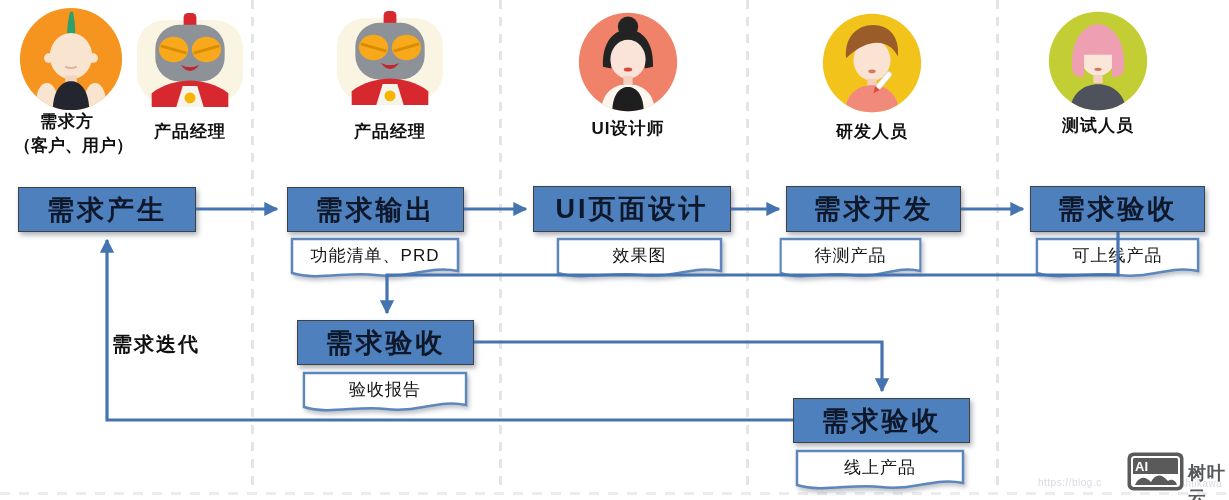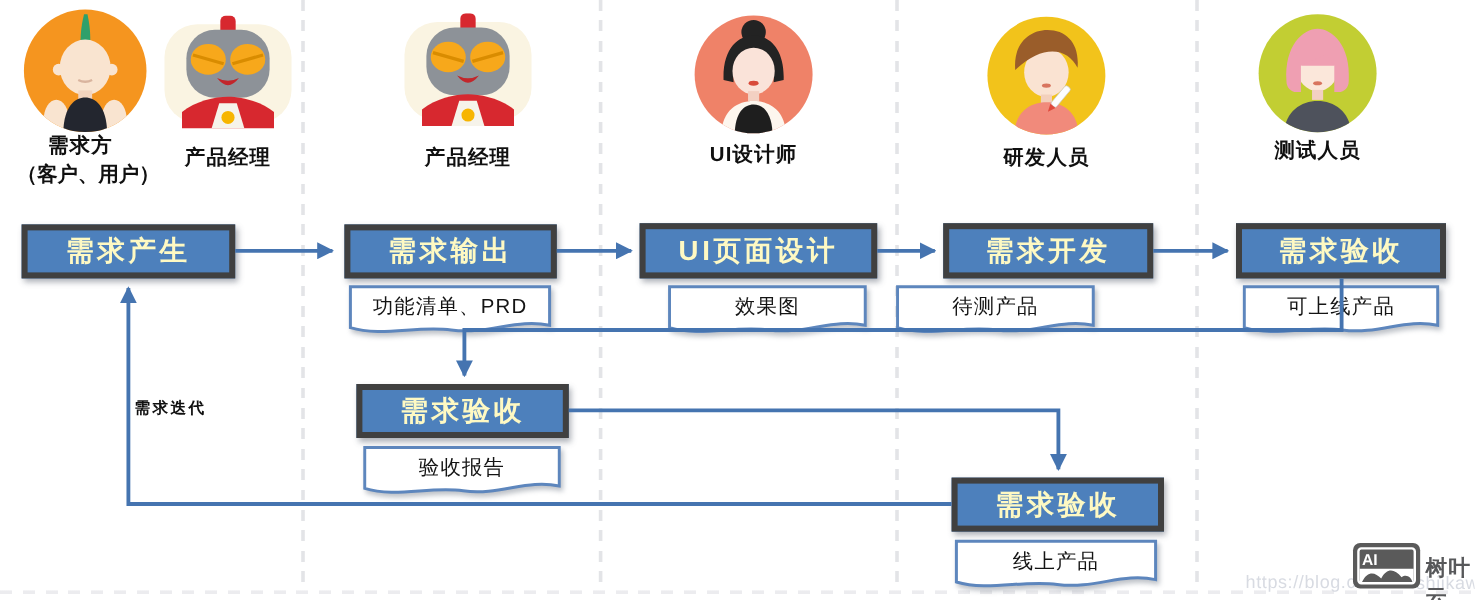--- a/index.html
+++ b/index.html
@@ -7,34 +7,34 @@
     position:relative;width:1229px;height:500px;background:#ffffff;overflow:hidden;
     font-family:"Liberation Sans","DejaVu Sans",sans-serif;
   }
   .vdash{position:absolute;top:0;width:3px;height:490px;z-index:0;
     background:repeating-linear-gradient(to bottom,#e3e4e7 0 9px,transparent 9px 17px);}
   .hdash{position:absolute;left:0;top:492px;width:1229px;height:3px;z-index:0;
     background:repeating-linear-gradient(to right,#ececef 0 10px,transparent 10px 19px);}
   .avatar{position:absolute;z-index:1;}
   .role-label{position:absolute;z-index:1;font-size:17px;font-weight:600;color:#101010;
     text-align:center;letter-spacing:1px;white-space:nowrap;}
-  .fbox{position:absolute;z-index:2;background:#4d80bc;color:#fef9c3;font-weight:bold;
-    font-size:23px;letter-spacing:3px;display:flex;align-items:center;justify-content:center;
-    box-shadow:2px 3px 5px rgba(70,80,95,.45);border:5px solid #404040;box-sizing:border-box;
+  .fbox{position:absolute;z-index:2;background:#4d80bc;color:#0f172a;font-weight:bold;
+    font-size:27px;letter-spacing:3px;display:flex;align-items:center;justify-content:center;
+    box-shadow:2px 3px 5px rgba(70,80,95,.45);border:1px solid #404040;box-sizing:border-box;
     white-space:nowrap;}
   .doc{position:absolute;z-index:2;}
   .doc svg{position:absolute;left:0;top:0;width:100%;height:100%;
     filter:drop-shadow(2px 3px 2px rgba(90,100,115,.4));}
   .doc .doc-label{position:absolute;left:0;right:0;top:0;height:36px;display:flex;
     align-items:center;justify-content:center;font-size:17px;font-weight:400;color:#141414;
     letter-spacing:1px;white-space:nowrap;}
   .connectors{position:absolute;left:0;top:0;z-index:5;pointer-events:none;}
-  .feedback-label{position:absolute;z-index:3;font-size:13px;font-weight:600;color:#101010;
+  .feedback-label{position:absolute;z-index:3;font-size:20px;font-weight:600;color:#101010;
     letter-spacing:2px;white-space:nowrap;}
-  .wm-url{position:absolute;z-index:3;color:#d8dbe2;font-size:15px;letter-spacing:.5px;white-space:nowrap;}
+  .wm-url{position:absolute;z-index:3;color:#d8dbe2;font-size:10px;letter-spacing:.5px;white-space:nowrap;}
   .wm-logo{position:absolute;z-index:4;}
   .wm-brand{position:absolute;z-index:4;color:#57585a;font-weight:bold;font-size:18px;letter-spacing:1px;}
 </style>
 </head>
 <body>
 
 <div class="canvas">
 
   <div class="vdash" style="left:251px"></div>
   <div class="vdash" style="left:499px"></div>
@@ -176,21 +176,21 @@
         <path d="M2,2 L168,2 L168,34 C140,28 118,42 86,38 C58,34 28,44 2,36 Z" fill="#ffffff" stroke="#5D86BD" stroke-width="2.5"></path>
       </svg>
     <div class="doc-label">功能清单、PRD</div>
   </div>
   <div class="doc" style="left:556px;top:237px;width:167px;height:46px">
     <svg viewBox="0 0 170 46" preserveAspectRatio="none">
         <path d="M2,2 L168,2 L168,34 C140,28 118,42 86,38 C58,34 28,44 2,36 Z" fill="#ffffff" stroke="#5D86BD" stroke-width="2.5"></path>
       </svg>
     <div class="doc-label">效果图</div>
   </div>
-  <div class="doc" style="left:746px;top:237px;width:167px;height:46px">
+  <div class="doc" style="left:779px;top:237px;width:143px;height:46px">
     <svg viewBox="0 0 170 46" preserveAspectRatio="none">
         <path d="M2,2 L168,2 L168,34 C140,28 118,42 86,38 C58,34 28,44 2,36 Z" fill="#ffffff" stroke="#5D86BD" stroke-width="2.5"></path>
       </svg>
     <div class="doc-label">待测产品</div>
   </div>
   <div class="doc" style="left:1035px;top:237px;width:165px;height:46px">
     <svg viewBox="0 0 170 46" preserveAspectRatio="none">
         <path d="M2,2 L168,2 L168,34 C140,28 118,42 86,38 C58,34 28,44 2,36 Z" fill="#ffffff" stroke="#5D86BD" stroke-width="2.5"></path>
       </svg>
     <div class="doc-label">可上线产品</div>

